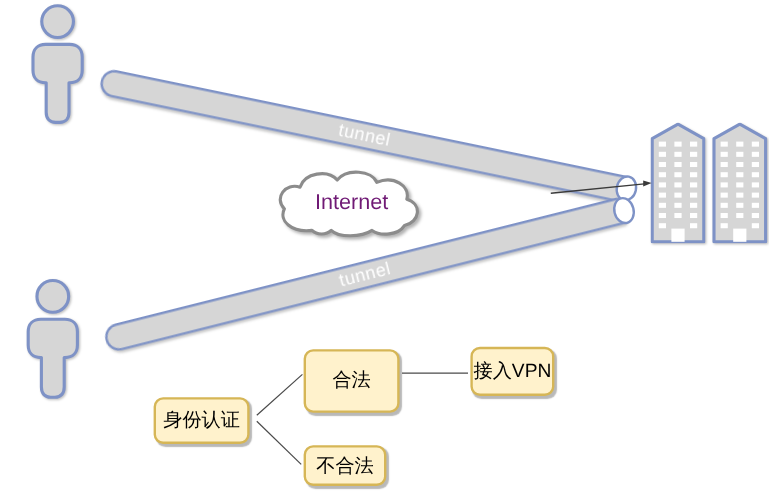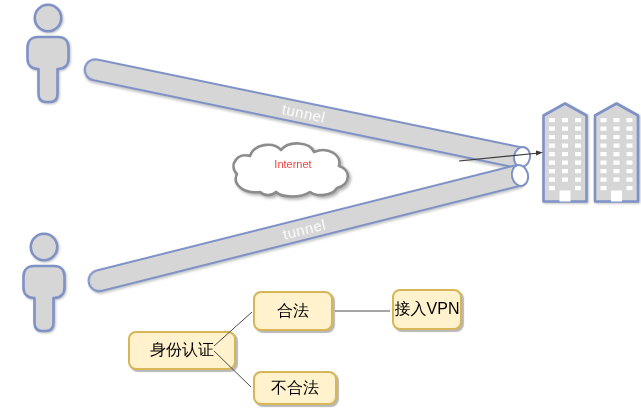--- a/index.html
+++ b/index.html
@@ -33,22 +33,22 @@
   }
   .pipe-end{
     position:absolute;
     background:#ffffff;
     border:2.5px solid #7e92c6;
     border-radius:50%;
   }
   .cloud-wrap{position:absolute;filter:drop-shadow(2px 2px 1.5px rgba(0,0,0,0.3));}
   .cloud-label{
     position:absolute;
-    color:#ef4444;
-    font-size:11px;
+    color:#701a75;
+    font-size:18px;
     text-align:center;
   }
   .tag{
     position:absolute;
     box-sizing:border-box;
     background:#fff2cc;
     border:2px solid #d6b656;
     border-radius:8px;
     display:flex;align-items:center;justify-content:center;
     color:#000000;
@@ -126,27 +126,27 @@
   </svg>
   <svg class="shape" style="left:593px;top:102px" width="47" height="101" viewBox="0 0 46 101">
     <use href="#building-shape"></use>
   </svg>
 
   <svg class="cloud-wrap" style="left:229px;top:139px" width="128" height="61" viewBox="0 0 128 61">
     <path d="M31 53 C14 55 3 45 8 35 C-1 26 9 13 21 17 C25 5 44 2 52 11 C60 1 81 3 85 13 C99 7 113 16 110 27 C123 31 121 46 108 49 C103 57 88 58 81 53 C72 59 53 59 47 53 C43 57 35 57 31 53 Z" fill="#ffffff" stroke="#8c8c8c" stroke-width="2.6" stroke-linejoin="round"></path>
   </svg>
   <div class="cloud-label" style="left:243px;top:158px;width:100px;">Internet</div>
 
-  <div class="tag" style="left:128px;top:331px;width:108px;height:39px;">
+  <div class="tag" style="left:128px;top:331px;width:80px;height:39px;">
     <span>身份认证</span>
   </div>
-  <div class="tag" style="left:253px;top:291px;width:80px;height:40px;">
+  <div class="tag" style="left:253px;top:291px;width:80px;height:53px;">
     <span>合法</span>
   </div>
-  <div class="tag" style="left:253px;top:371px;width:84px;height:34px;">
+  <div class="tag" style="left:253px;top:371px;width:69px;height:34px;">
     <span>不合法</span>
   </div>
   <div class="tag" style="left:392px;top:289px;width:70px;height:41px;">
     <span>接入VPN</span>
   </div>
 
   <svg class="overlay" width="641" height="411" viewBox="0 0 641 411">
     <line x1="459" y1="161" x2="539" y2="153" stroke="#3a3a3a" stroke-width="1.2"></line>
     <polygon points="543,152.5 536,150.5 536,155.5" fill="#3a3a3a"></polygon>
     <line x1="214" y1="346" x2="252" y2="312" stroke="#4a4a4a" stroke-width="1"></line>

